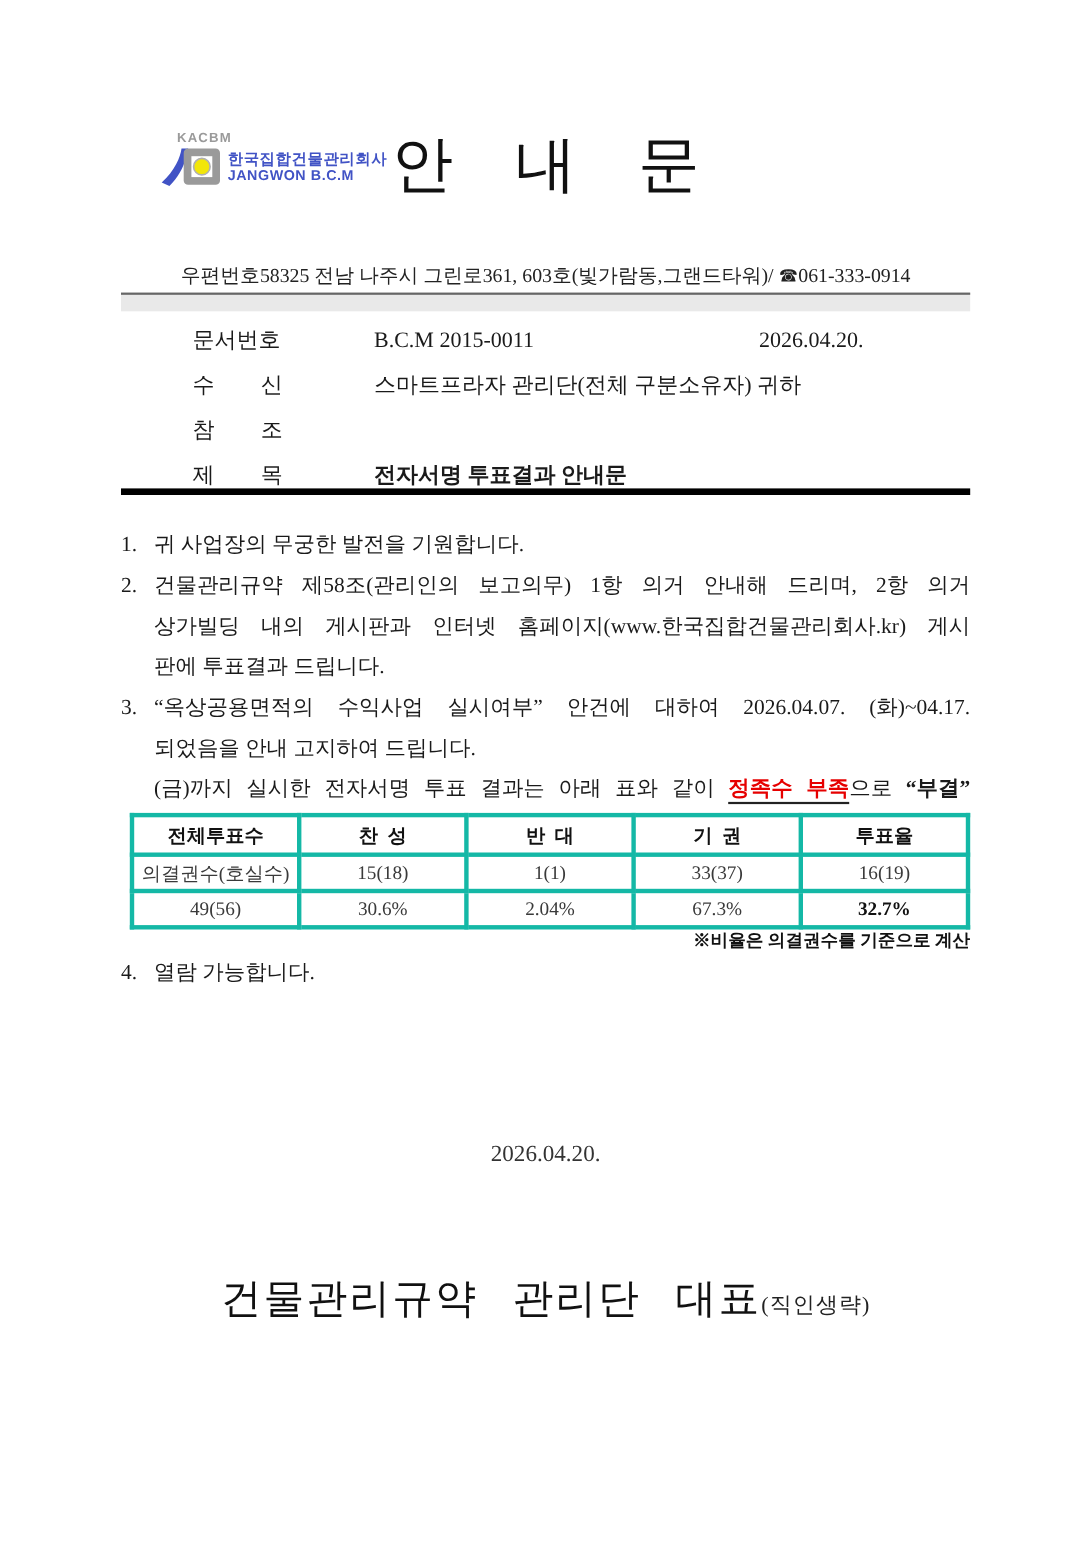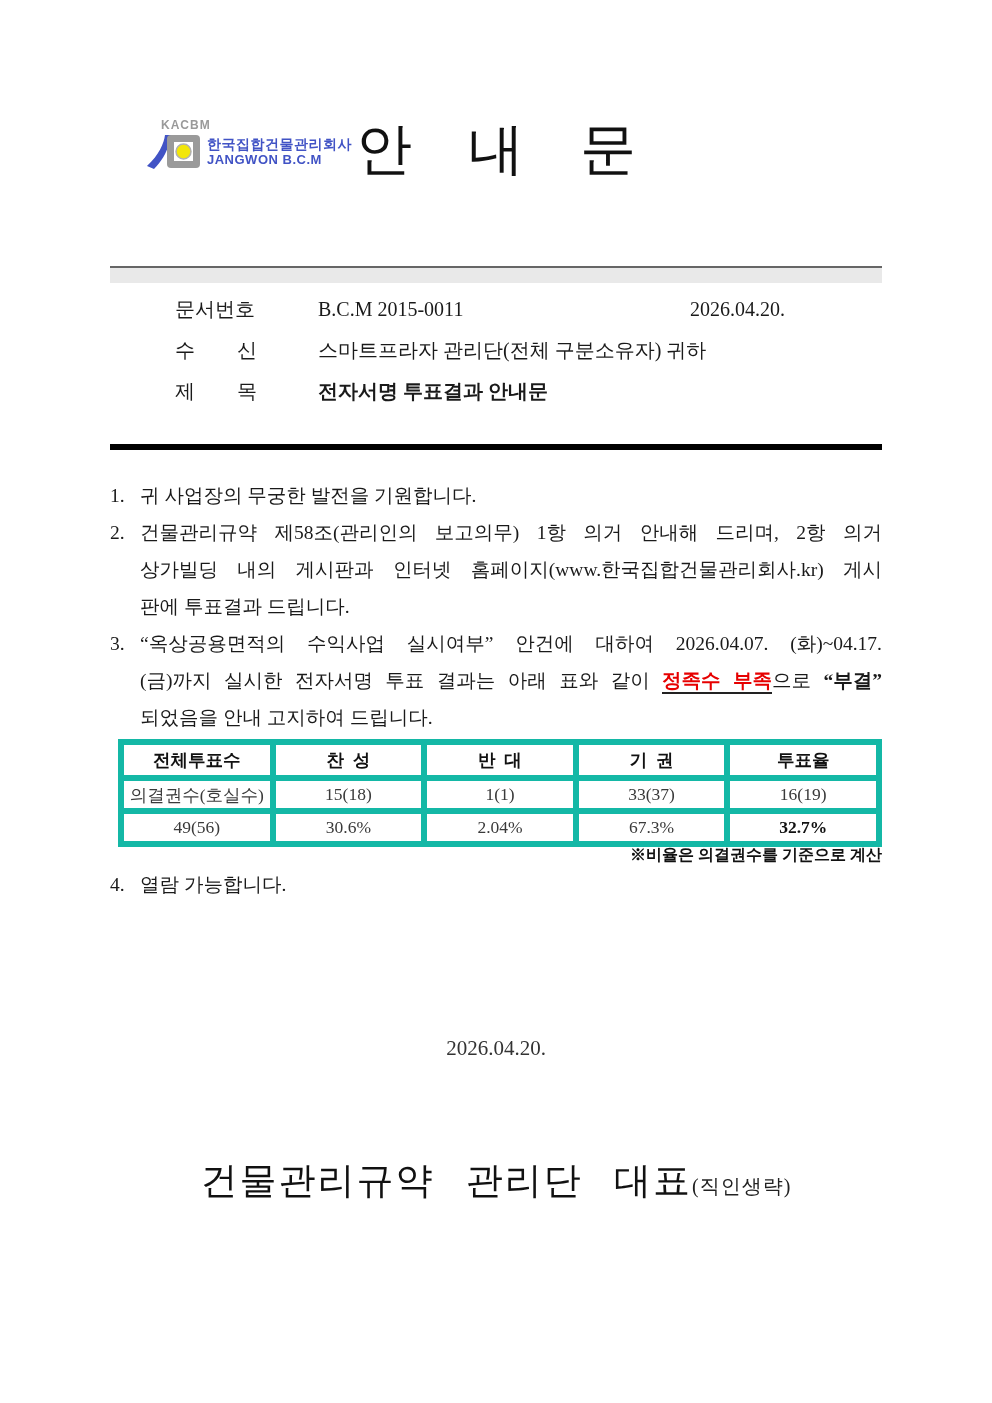--- a/index.html
+++ b/index.html
@@ -49,21 +49,21 @@
     background:#e9e9e9; border-top:2px solid #666;
   }
 
   
   .docinfo { position:absolute; top:297px; left:110px; width:772px; font-size:20px; }
   .docinfo .row { position:relative; padding-left:65px; line-height:25px; margin-bottom:16px; }
   .doc-label {
     display:inline-block; width:82px; vertical-align:top;
     text-align:justify; text-align-last:justify;
   }
-  .doc-value { display:inline-block; margin-left:56px; white-space:nowrap; }
+  .doc-value { display:inline-block; margin-left:78px; white-space:nowrap; }
   .doc-date { position:absolute; left:580px; top:0; }
   .subject { font-weight:bold; }
 
   
   .divider { position:absolute; top:444px; left:110px; width:772px; height:6px; background:#000; }
 
   
   .body-list { position:absolute; left:110px; width:772px; font-size:19.5px; }
   .list-1 { top:477px; }
   .list-4 { top:866px; }
@@ -78,21 +78,21 @@
   }
   .bold { font-weight:bold; }
 
   
   .vote-table {
     position:absolute; top:739px; left:118px;
     border-collapse:collapse; width:764px;
     font-size:17.5px; table-layout:fixed;
   }
   .vote-table th, .vote-table td {
-    border:6px solid #14b8a6; text-align:center; white-space:pre;
+    border:4px solid #14b8a6; text-align:center; white-space:pre;
   }
   .vote-table th { height:36px; font-weight:bold; color:#111; }
   .vote-table td { height:33px; font-weight:normal; color:#3a3a3a;margin-top:26px; }
   .vote-table td.bold { font-weight:bold; color:#111; }
 
   .table-note {
     position:absolute; top:845px; left:110px; width:772px;
     text-align:right; font-weight:bold; font-size:16px; color:#111;
   }
 
@@ -124,33 +124,38 @@
       </svg>
       <div class="logo-text">
         <div class="logo-kr">한국집합건물관리회사</div>
         <div class="logo-en">JANGWON B.C.M</div>
       </div>
     </div>
   </div>
 
   <h1 class="title">안 내 문</h1>
 
+  <div class="address">우편번호58325 전남 나주시 그린로361, 603호(빛가람동,그랜드타워)/ ☎061-333-0914</div>
   <div class="band"></div>
 
   <div class="docinfo">
     <div class="row">
       <span class="doc-label">문서번호</span>
       <span class="doc-value">B.C.M 2015-0011</span>
       <span class="doc-date">2026.04.20.</span>
     </div>
     <div class="row">
       <span class="doc-label">수 신</span>
       <span class="doc-value">스마트프라자 관리단(전체 구분소유자) 귀하</span>
     </div>
     <div class="row">
+      <span class="doc-label">참 조</span>
+      <span class="doc-value"></span>
+    </div>
+    <div class="row">
       <span class="doc-label">제 목</span>
       <span class="doc-value subject">전자서명 투표결과 안내문</span>
     </div>
   </div>
 
   <div class="divider"></div>
 
   <div class="body-list list-1">
     <div class="item">
       <span class="no">1.</span>
@@ -163,22 +168,22 @@
       <div class="content">
         <div class="bl">건물관리규약 제58조(관리인의 보고의무) 1항 의거 안내해 드리며, 2항 의거</div>
         <div class="bl">상가빌딩 내의 게시판과 인터넷 홈페이지(www.한국집합건물관리회사.kr) 게시</div>
         <div class="bl last">판에 투표결과 드립니다.</div>
       </div>
     </div>
     <div class="item">
       <span class="no">3.</span>
       <div class="content">
         <div class="bl">“옥상공용면적의 수익사업 실시여부” 안건에 대하여 2026.04.07. (화)~04.17.</div>
+        <div class="bl last">되었음을 안내 고지하여 드립니다.</div>
         <div class="bl"><span>(금)까지 실시한 전자서명 투표 결과는 아래 표와 같이 </span><span class="red-ul">정족수 부족</span><span>으로 </span><span class="bold">“부결”</span></div>
-        <div class="bl last">되었음을 안내 고지하여 드립니다.</div>
       </div>
     </div>
   </div>
 
   <table class="vote-table">
     <thead>
       <tr>
         <th>전체투표수</th>
         <th>찬  성</th>
         <th>반  대</th>

